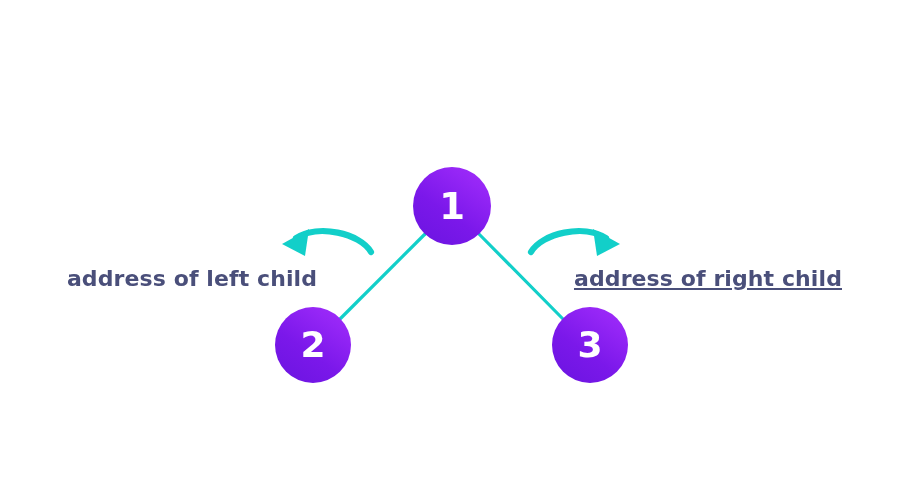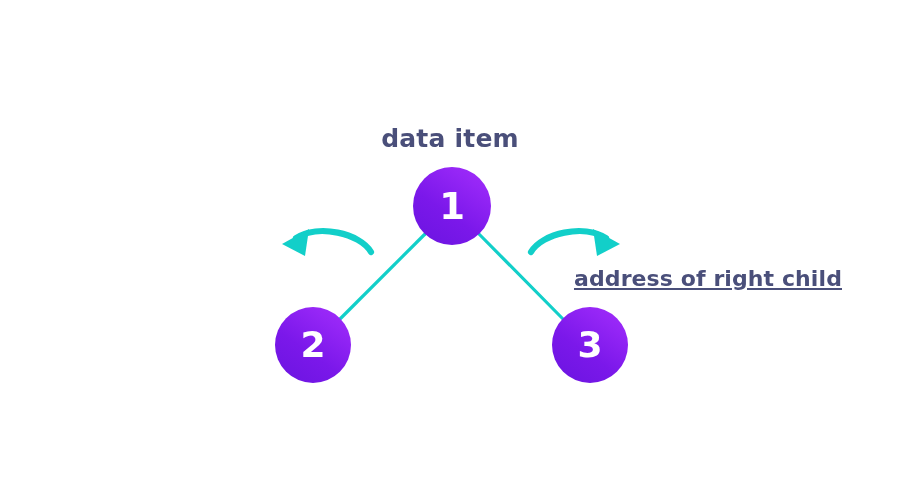--- a/index.html
+++ b/index.html
@@ -111,22 +111,22 @@
       <path d="M 371 252 C 360 233 318 224 296 238" fill="none" stroke="#12cfc9" stroke-width="6.2" stroke-linecap="round"></path>
       <path d="M 282 244 L 309 229 L 305 256 Z" fill="#12cfc9"></path>
     </g>
 
     <g>
       <path d="M 531 252 C 542 233 584 224 606 238" fill="none" stroke="#12cfc9" stroke-width="6.2" stroke-linecap="round"></path>
       <path d="M 620 244 L 593 229 L 597 256 Z" fill="#12cfc9"></path>
     </g>
   </svg>
 
-  <div class="caption caption-top">data item</div>
 
+  <div class="caption caption-left">address of left child</div>
 
   <div class="caption caption-right">address of right child</div>
 
   <div class="node node-1">1</div>
 
   <div class="node node-2">2</div>
 
   <div class="node node-3">3</div>
 
 </div>

